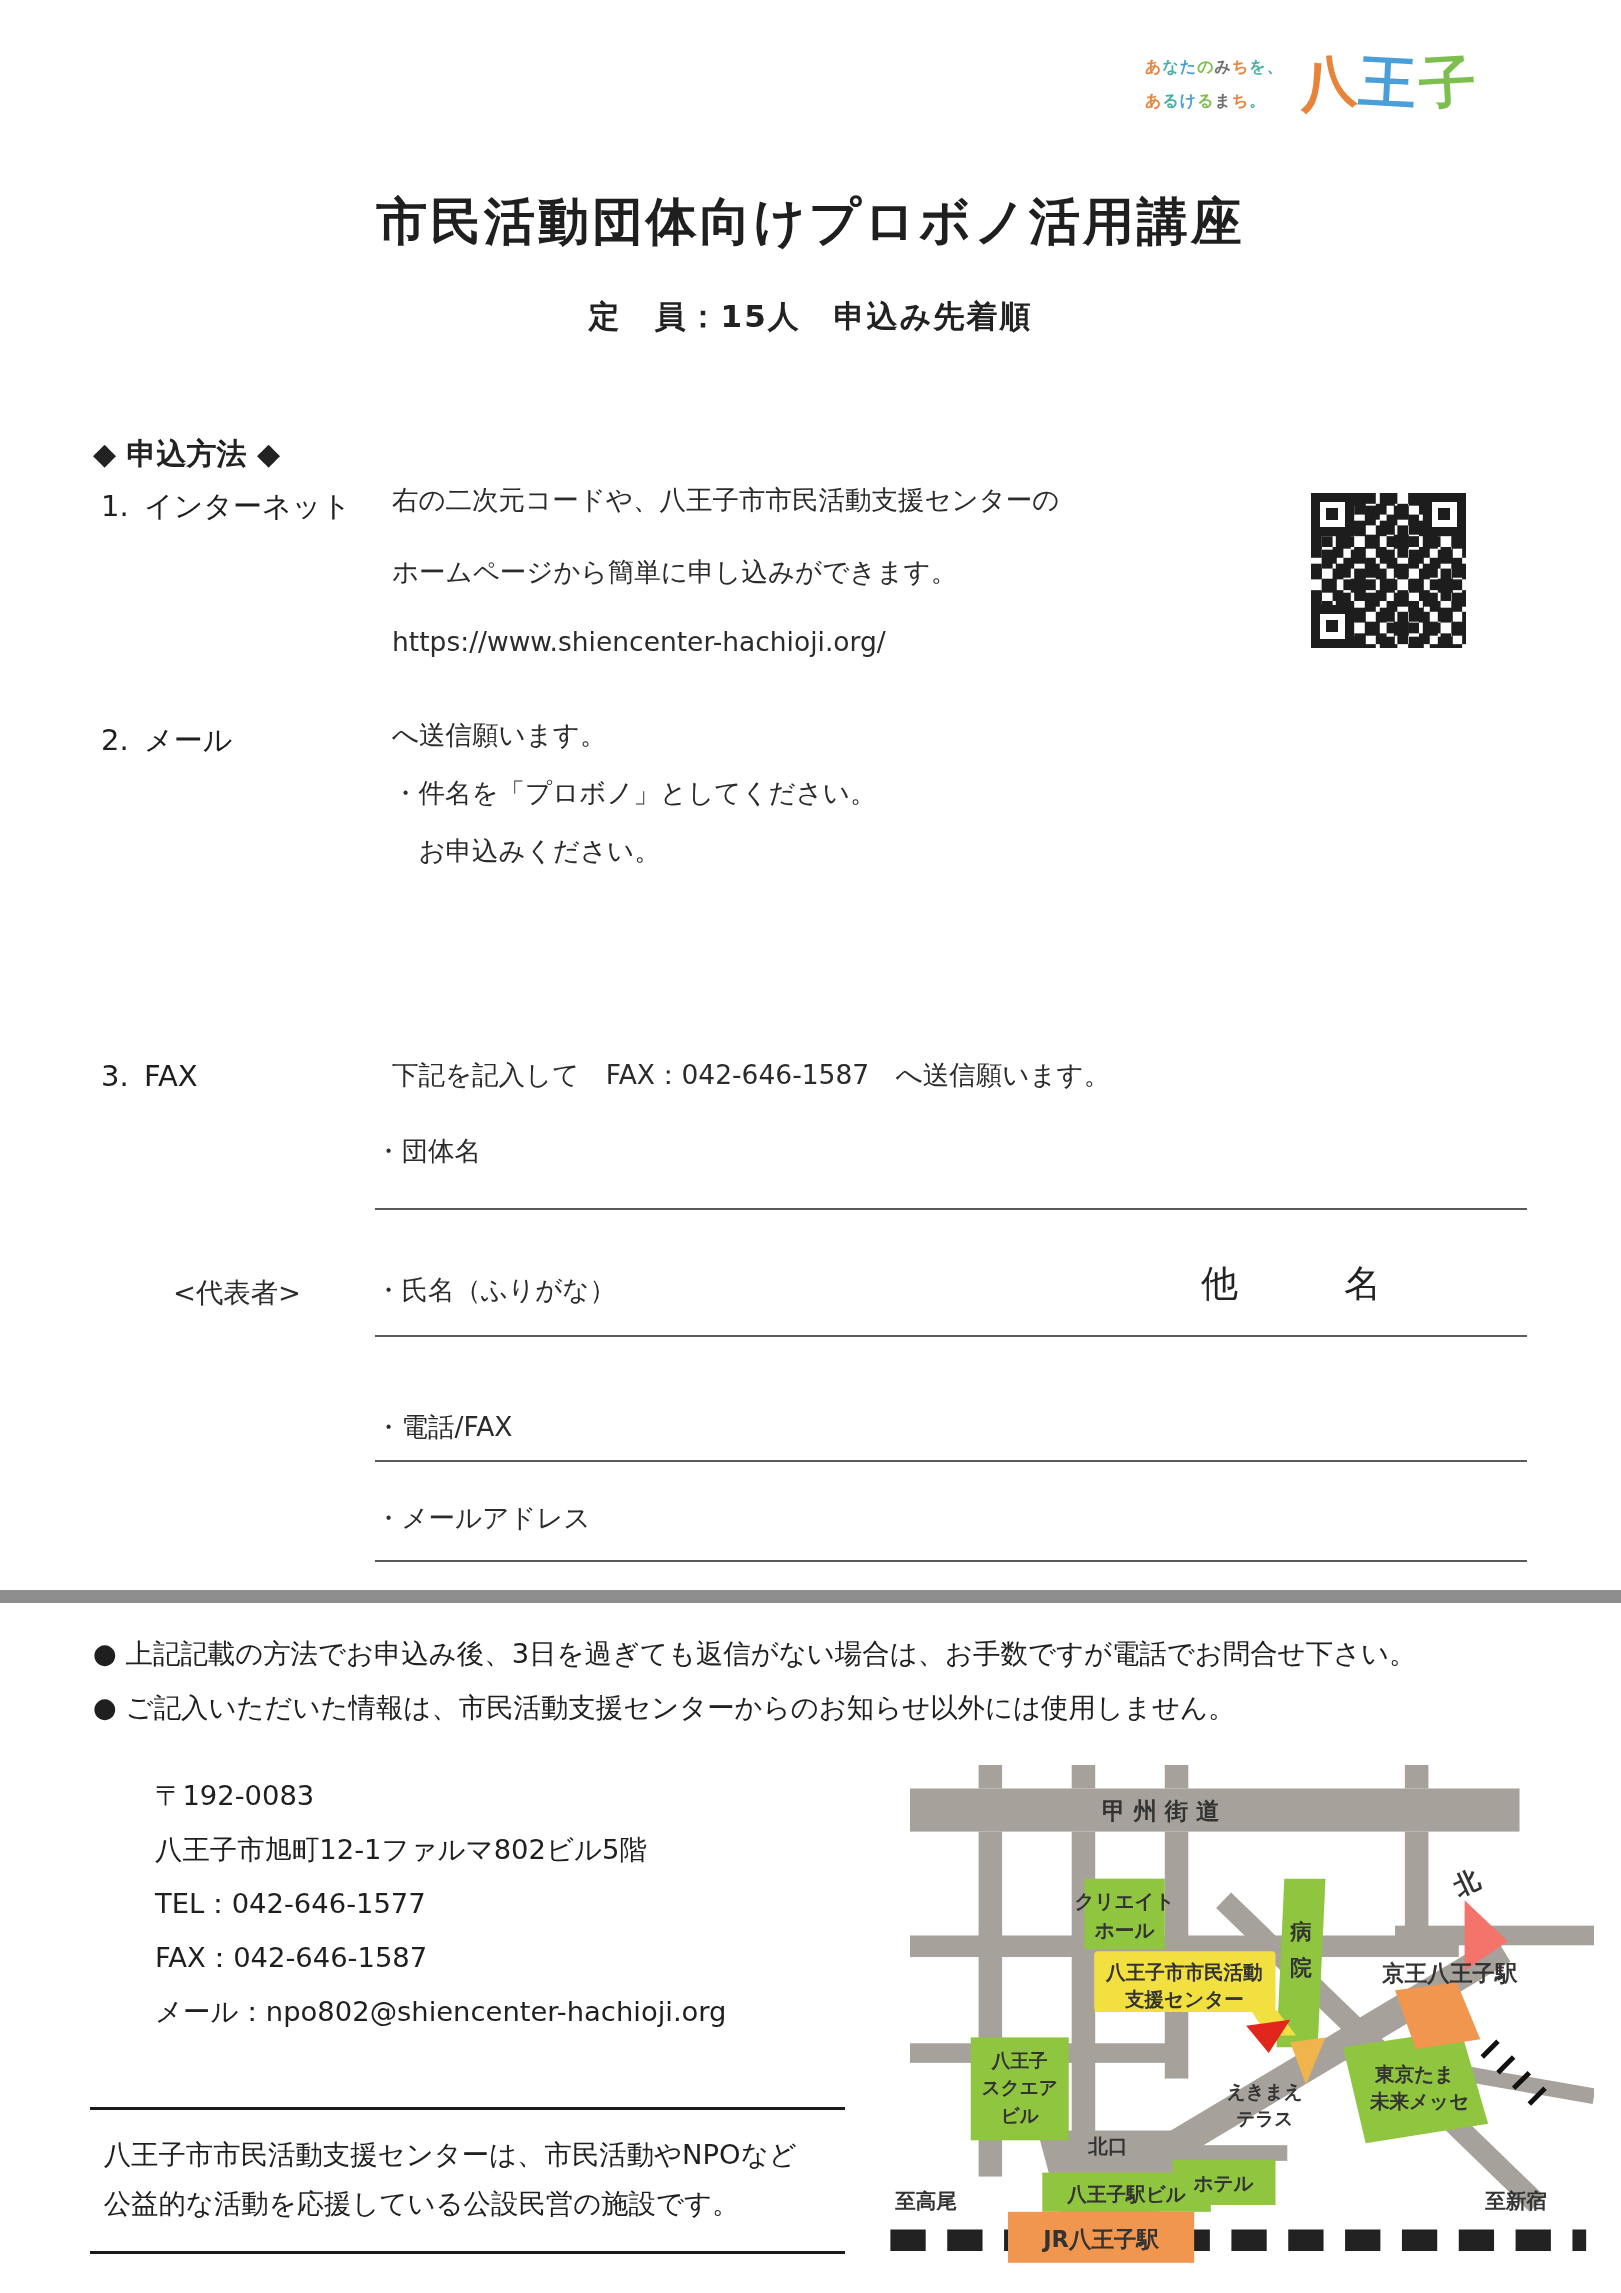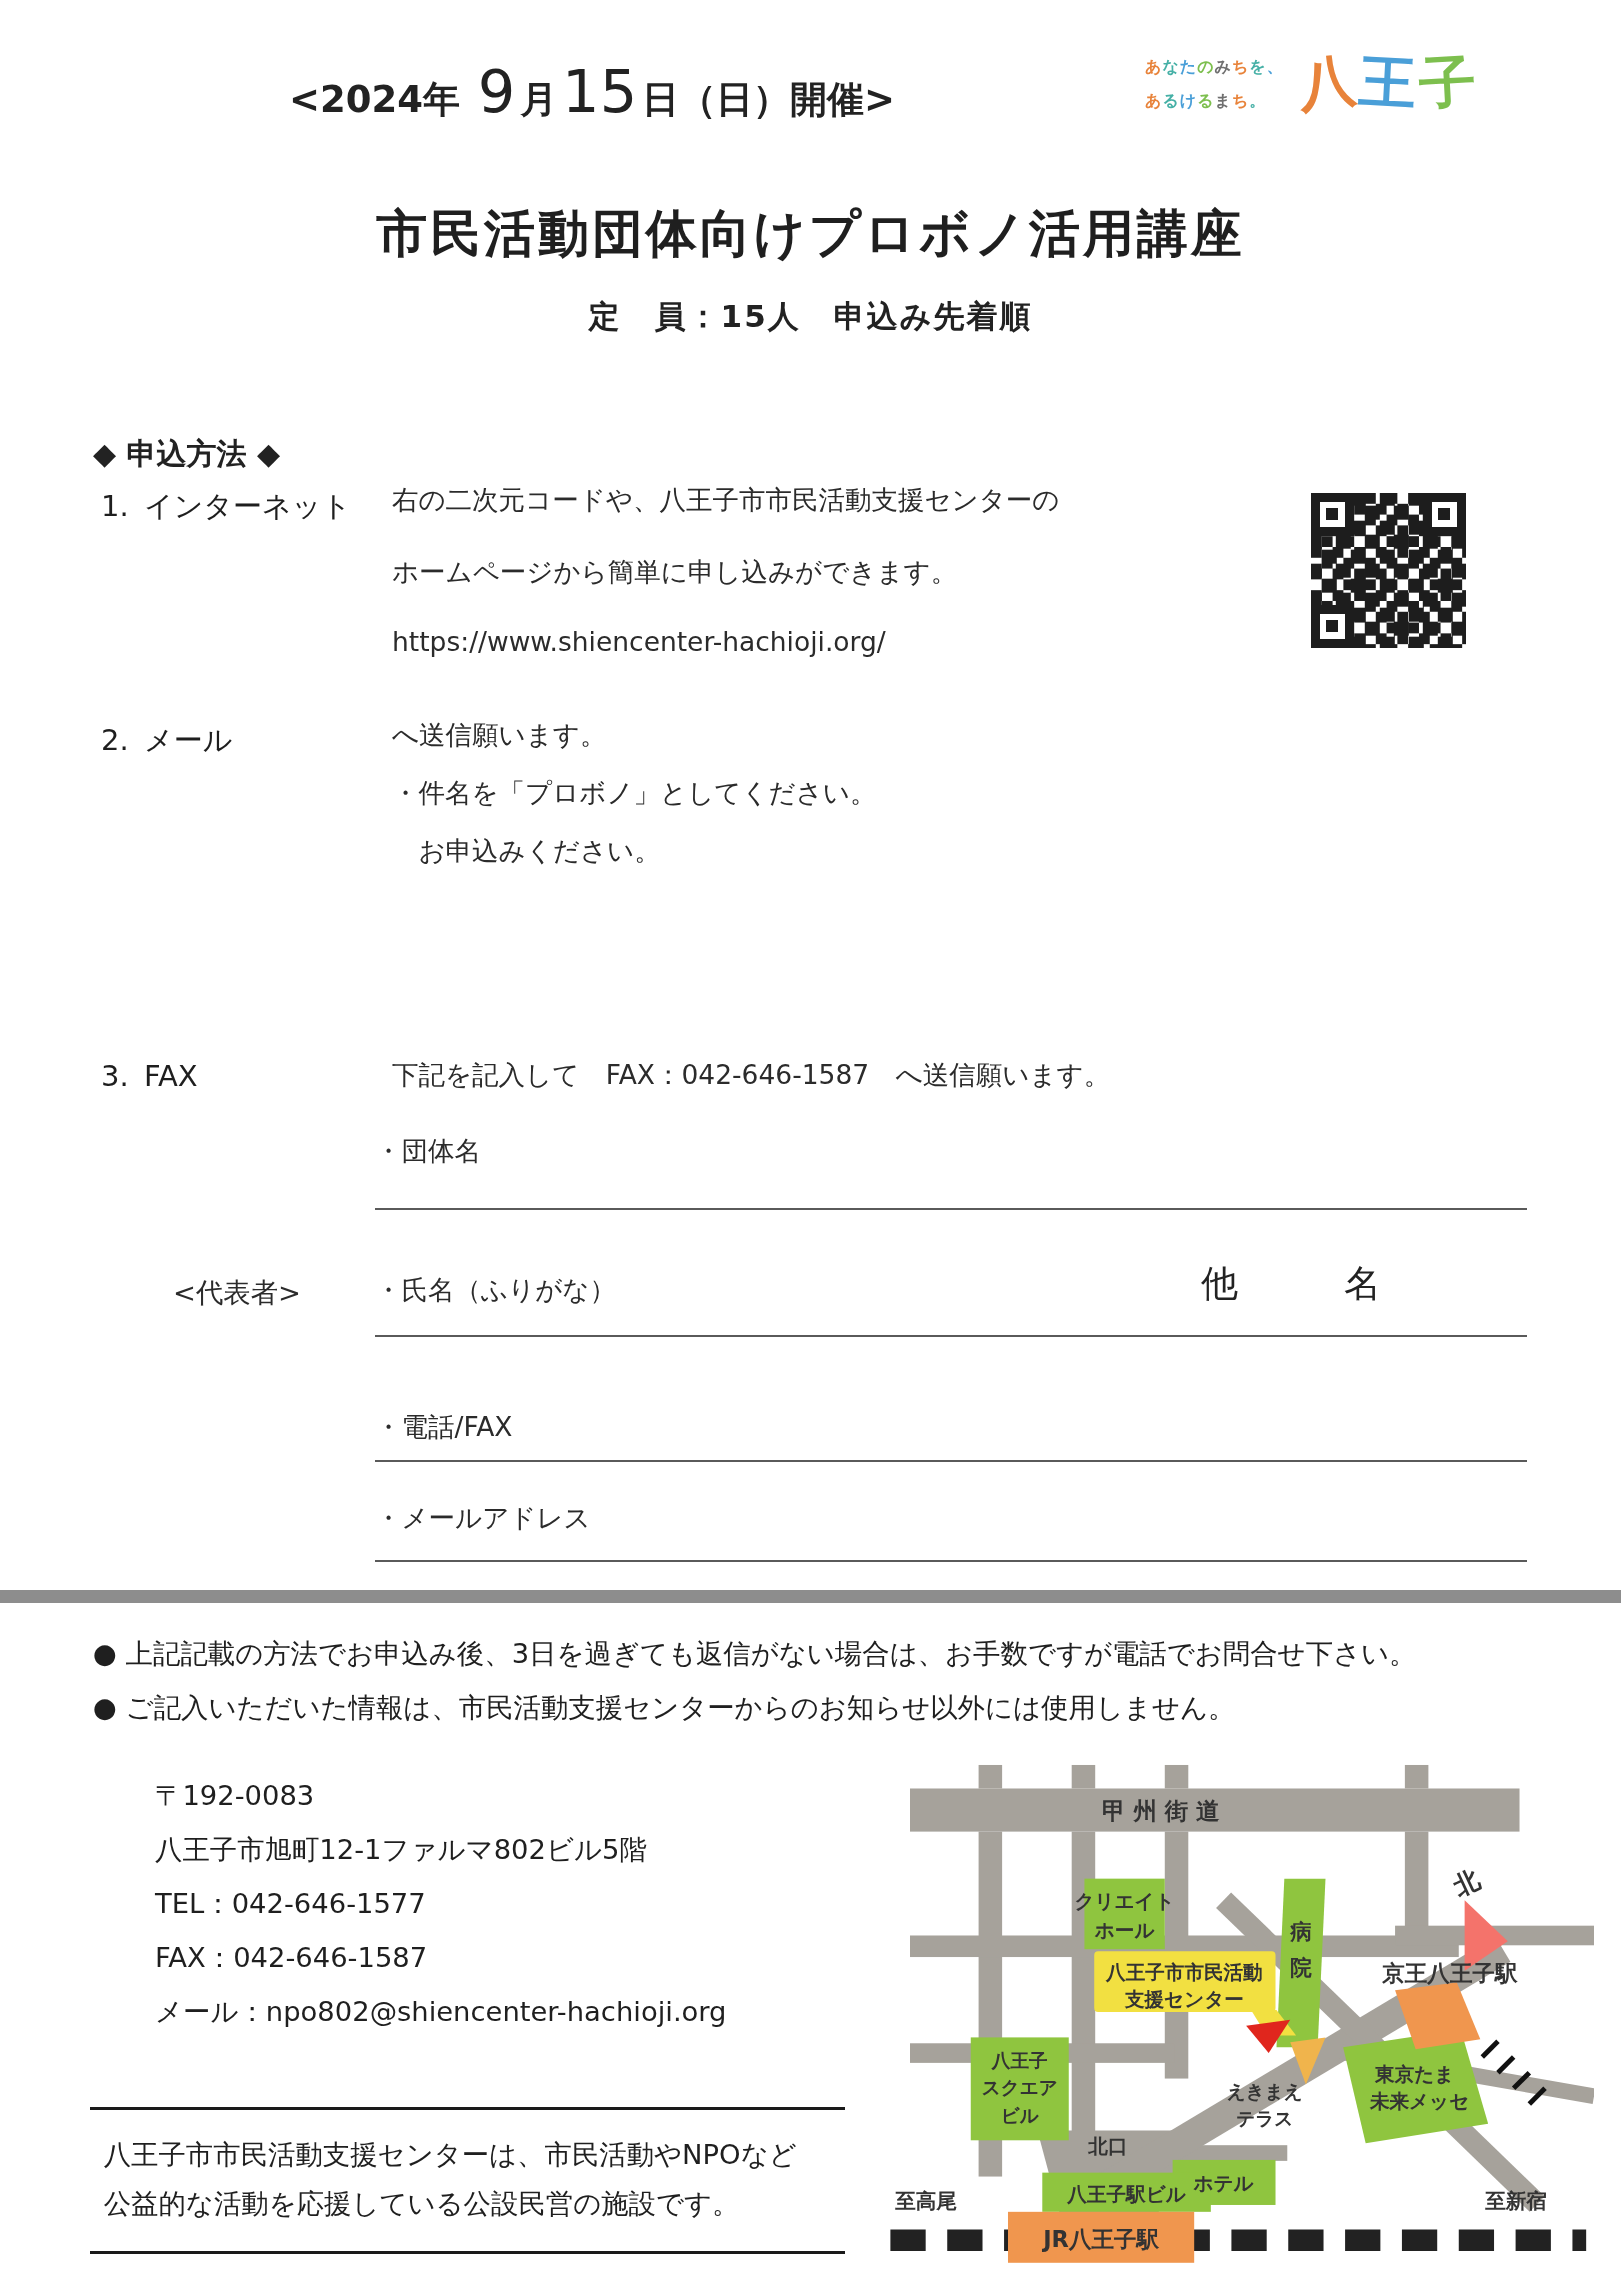--- a/index.html
+++ b/index.html
@@ -21,21 +21,21 @@
   .logo-tagline span:nth-child(5n+2){color:#45b0a6;}
   .logo-tagline span:nth-child(5n+3){color:#4a9fd8;}
   .logo-tagline span:nth-child(5n+4){color:#7dbf4e;}
   .logo-tagline span:nth-child(5n+5){color:#6f6f6f;}
   .logo-city{font-size:57px;font-weight:900;letter-spacing:2.9px;}
   .logo-city span{display:inline-block;}
   .logo-city span:nth-child(1){color:#e8833a;transform:rotate(-6deg);}
   .logo-city span:nth-child(2){color:#4a9fd8;transform:rotate(3deg);}
   .logo-city span:nth-child(3){color:#7dbf4e;transform:rotate(-3deg);}
 
-  .title{left:0;top:200px;width:100%;text-align:center;font-size:51px;font-weight:900;
+  .title{left:0;top:188px;width:100%;text-align:center;font-size:51px;font-weight:900;
          letter-spacing:2.9px;color:#1f1f1f;}
   .capacity{left:0;top:296px;width:100%;text-align:center;font-size:31px;font-weight:600;
             letter-spacing:2px;color:#222;}
 
   .apply-heading{left:93px;top:434px;font-size:30px;font-weight:800;color:#222;}
 
   .method-label{font-size:29px;font-weight:400;color:#1e1e1e;white-space:nowrap;}
   .method-label .num{display:inline-block;width:43px;}
   .m-lines{font-size:26.5px;color:#2b2b2b;white-space:nowrap;}
   .m1-lines div{height:72px;}
@@ -66,24 +66,20 @@
          padding:19.6px 0 23.5px 13.7px;font-size:27.4px;color:#1f1f1f;line-height:49px;white-space:nowrap;box-sizing:border-box;}
 
   .map{left:861px;top:1753px;}
   .map text{font-family:"DejaVu Sans",sans-serif;fill:#333;font-weight:600;}
 </style>
 </head>
 <body>
 
 <div class="page">
 
-  <div class="abs date-line">
-    <span>&lt;2024年</span>
-    <span class="big">9</span><span>月</span><span class="big">15</span><span>日（日）開催&gt;</span>
-  </div>
 
   <div class="abs logo">
     <div>
       <div class="logo-tagline"><span>あ</span><span>な</span><span>た</span><span>の</span><span>み</span><span>ち</span><span>を</span><span>、</span></div>
       <div class="logo-tagline"><span>あ</span><span>る</span><span>け</span><span>る</span><span>ま</span><span>ち</span><span>。</span></div>
     </div>
     <div class="logo-city"><span>八</span><span>王</span><span>子</span></div>
   </div>
 
   <div class="abs title">市民活動団体向けプロボノ活用講座</div>

